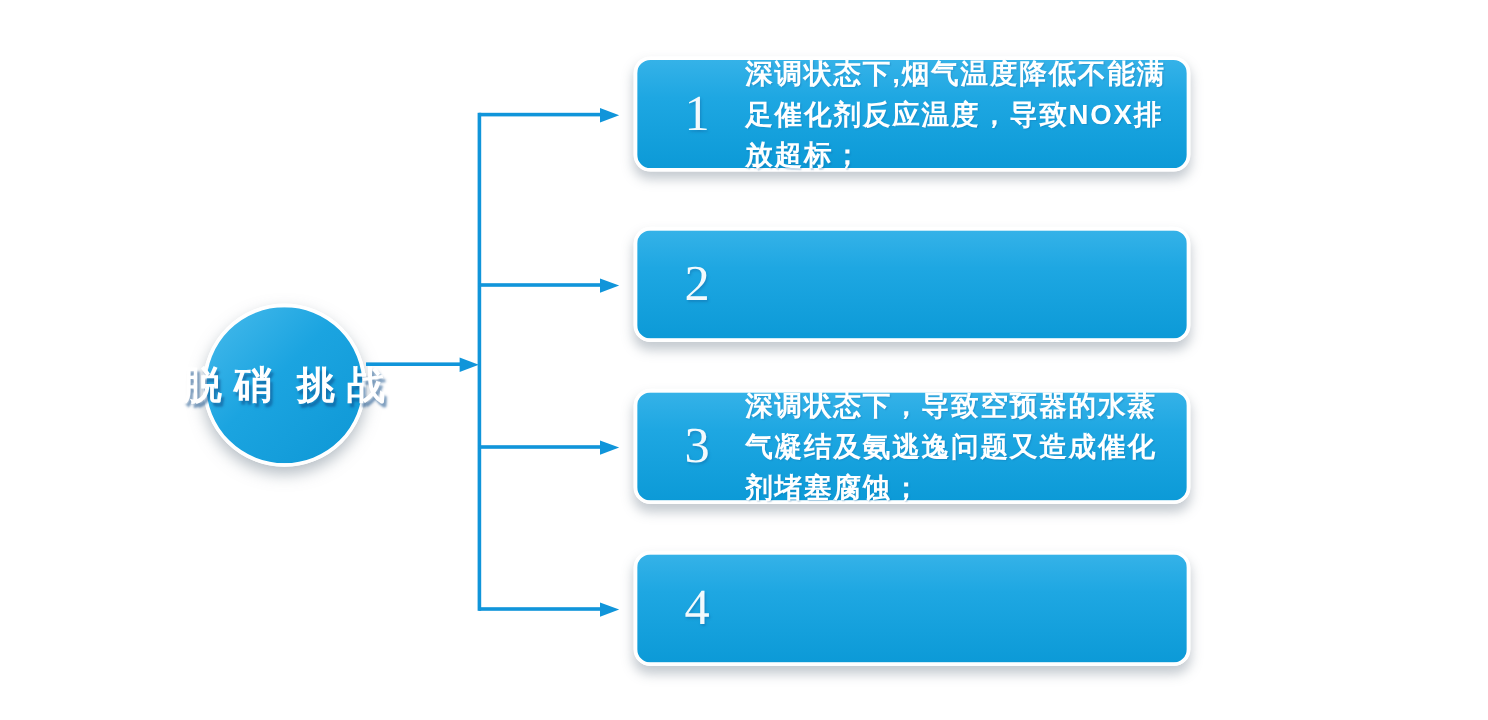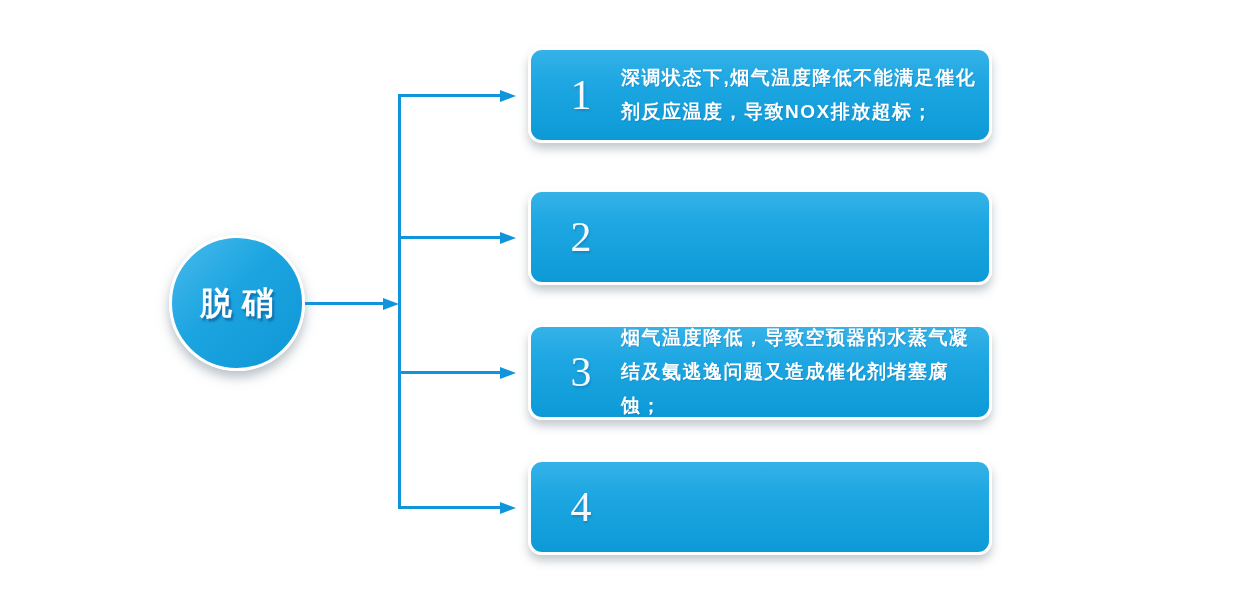--- a/index.html
+++ b/index.html
@@ -13,21 +13,21 @@
     width: 1240px;
     height: 600px;
     background: #ffffff;
     overflow: hidden;
   }
 
   
   .hub-circle {
     position: absolute;
     left: 169px;
-    top: 235px;
+    top: 253px;
     width: 136px;
     height: 136px;
     border-radius: 50%;
     background: linear-gradient(135deg, #48bbec 0%, #1ba4e0 45%, #0e97d5 100%);
     border: 3px solid #ffffff;
     box-shadow: 0 6px 12px rgba(110, 125, 140, 0.50);
     box-sizing: border-box;
     display: flex;
     align-items: center;
     justify-content: center;
@@ -81,34 +81,35 @@
     color: rgba(255, 255, 255, 0.95);
     text-shadow: 1px 2px 2px rgba(20, 90, 150, 0.35);
     line-height: 1;
   }
   .box-text {
     flex: 0 1 auto;
     width: 392px;
     margin-left: 16px;
     margin-right: 10px;
     color: #ffffff;
-    font-size: 19px;
+    font-size: 23px;
     font-weight: bold;
     line-height: 34px;
     letter-spacing: 1.5px;
     text-shadow: 1px 1px 1px rgba(20, 90, 150, 0.25);
   }
 </style>
 </head>
 <body>
 
 <div class="stage">
 
   <div class="hub-circle">
     <div class="hub-line">脱硝</div>
+    <div class="hub-line">挑战</div>
   </div>
 
   <div class="line" style="left:305px; top:302px; width:80px; height:3px;"></div>
   <div class="arrow-right" style="left:383px; top:298px;"></div>
 
   <div class="line" style="left:398px; top:94px; width:3px; height:415px;"></div>
 
   <div class="line" style="left:399px; top:94px; width:102px; height:3px;"></div>
   <div class="arrow-right" style="left:500px; top:90px;"></div>
 
@@ -125,20 +126,20 @@
     <div class="box-number">1</div>
     <div class="box-text">深调状态下,烟气温度降低不能满足催化剂反应温度，导致NOX排放超标；</div>
   </div>
 
   <div class="challenge-box" style="top:189px;">
     <div class="box-number">2</div>
   </div>
 
   <div class="challenge-box" style="top:324px;">
     <div class="box-number">3</div>
-    <div class="box-text">烟气温度降低，导致空预器的水蒸气凝结及氨逃逸问题又造成催化剂堵塞腐蚀；</div>
+    <div class="box-text">深调状态下，导致空预器的水蒸气凝结及氨逃逸问题又造成催化剂堵塞腐蚀；</div>
   </div>
 
   <div class="challenge-box" style="top:459px;">
     <div class="box-number">4</div>
   </div>
 
 </div>
 
 </body></html>

